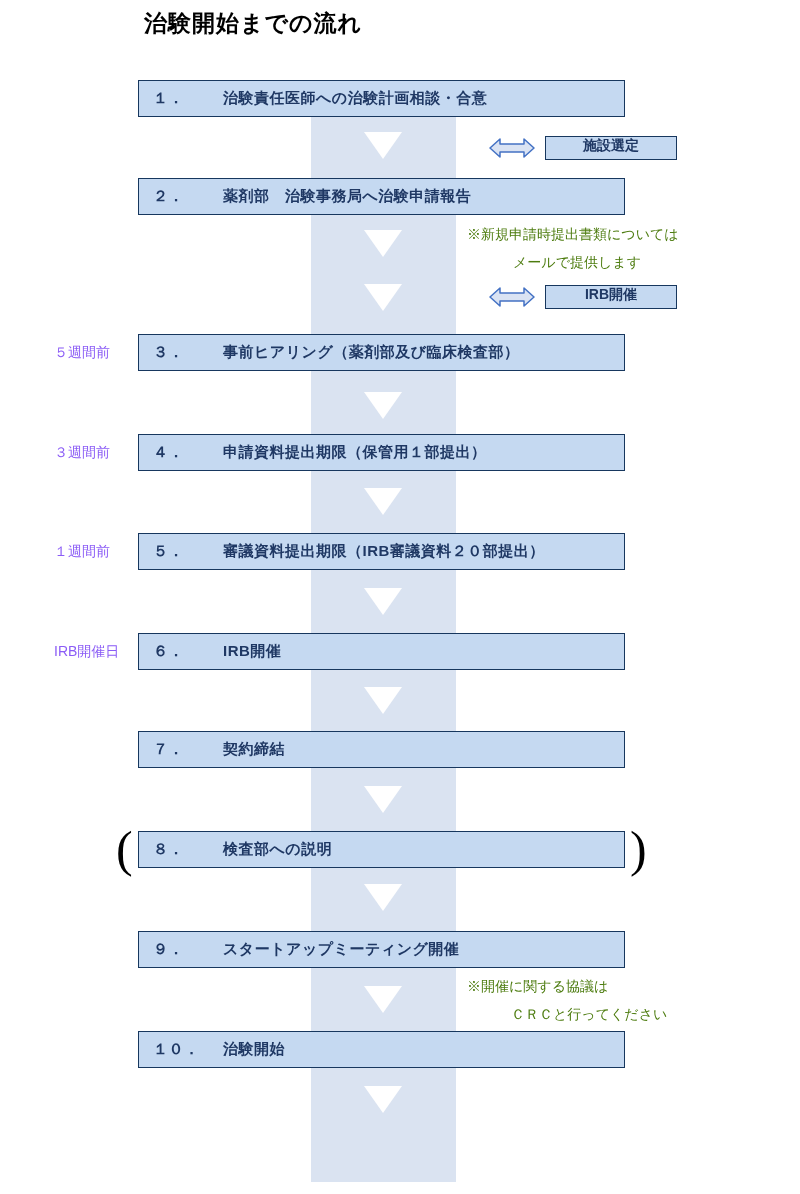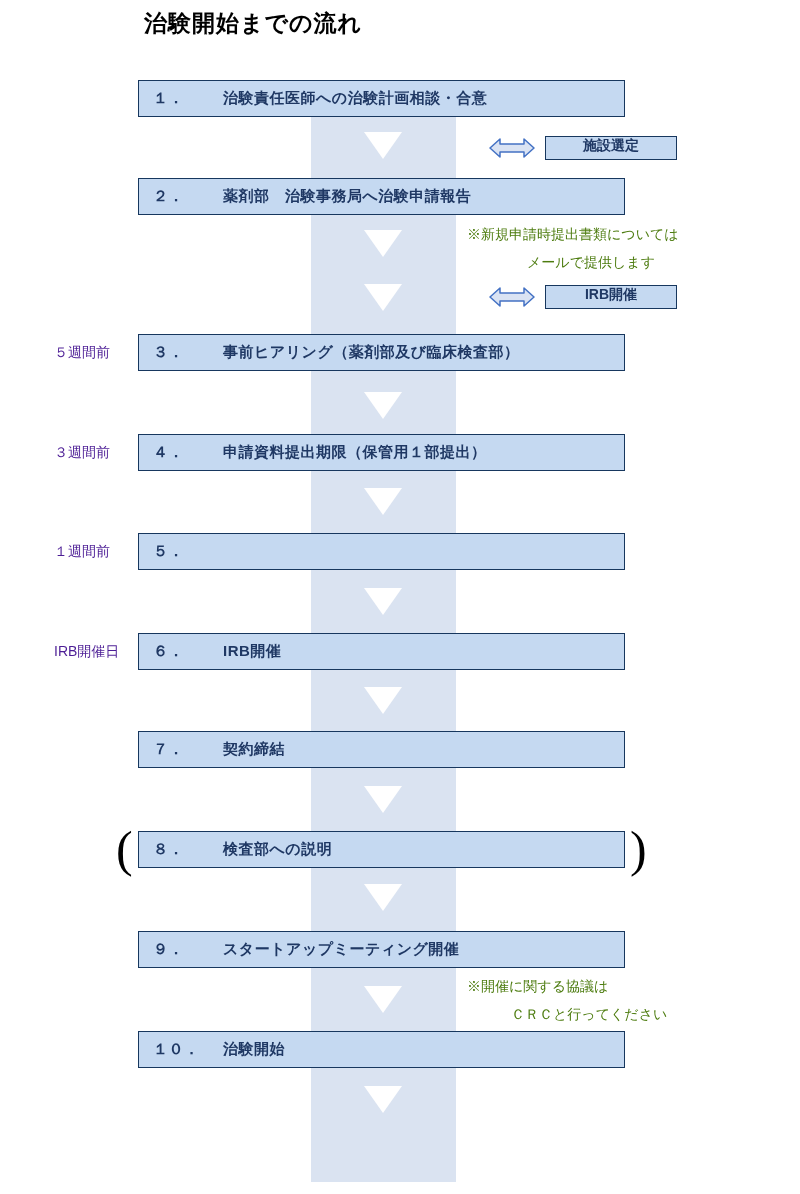--- a/index.html
+++ b/index.html
@@ -31,21 +31,21 @@
   .step{
     position:absolute;left:138px;width:487px;height:37px;
     background:var(--box-fill);border:1.6px solid var(--box-border);
     box-sizing:border-box;display:flex;align-items:center;
     color:var(--box-text);font-weight:bold;font-size:15px;letter-spacing:0.5px;
   }
   .step .num{margin-left:14px;width:70px;flex:0 0 auto;}
   .step .label{white-space:nowrap;text-align:center;}
   .timing{
     position:absolute;left:54px;width:90px;
-    font-size:14px;color:#4c1d95;white-space:nowrap;
+    font-size:14px;color:#8b5cf6;white-space:nowrap;
   }
   .side-arrow{position:absolute;left:489px;width:46px;height:22px;}
   .side-box{
     position:absolute;left:545px;width:132px;height:24px;
     background:var(--box-fill);border:1.5px solid var(--box-border);
     box-sizing:border-box;display:flex;align-items:flex-start;justify-content:center;
     color:var(--box-text);font-weight:bold;font-size:14px;
   }
   .note{position:absolute;font-size:14px;color:#4d7c0f;white-space:nowrap;}
   .paren{
@@ -85,20 +85,21 @@
   <div class="step" style="top:334px">
     <span class="num">３．</span>
     <span class="label">事前ヒアリング（薬剤部及び臨床検査部）</span>
   </div>
   <div class="step" style="top:434px">
     <span class="num">４．</span>
     <span class="label">申請資料提出期限（保管用１部提出）</span>
   </div>
   <div class="step" style="top:533px">
     <span class="num">５．</span>
+    <span class="label">審議資料提出期限（IRB審議資料２０部提出）</span>
   </div>
   <div class="step" style="top:633px">
     <span class="num">６．</span>
     <span class="label">IRB開催</span>
   </div>
   <div class="step" style="top:731px">
     <span class="num">７．</span>
     <span class="label">契約締結</span>
   </div>
   <div class="step" style="top:831px">
@@ -122,21 +123,21 @@
   <div class="side-arrow" style="top:137px">
     <svg width="46" height="22" viewBox="0 0 46 22">
       <path d="M1 11 L11 2 L11 7 L35 7 L35 2 L45 11 L35 20 L35 15 L11 15 L11 20 Z" fill="var(--arrow-fill)" stroke="var(--arrow-outline)" stroke-width="1.5" stroke-linejoin="round"></path>
     </svg>
   </div>
   <div class="side-box" style="top:136px">
     <span>施設選定</span>
   </div>
 
   <div class="note" style="left:467px;top:226px">※新規申請時提出書類については</div>
-  <div class="note" style="left:527px;top:254px">メールで提供します</div>
+  <div class="note" style="left:513px;top:254px">メールで提供します</div>
 
   <div class="side-arrow" style="top:286px">
     <svg width="46" height="22" viewBox="0 0 46 22">
       <path d="M1 11 L11 2 L11 7 L35 7 L35 2 L45 11 L35 20 L35 15 L11 15 L11 20 Z" fill="var(--arrow-fill)" stroke="var(--arrow-outline)" stroke-width="1.5" stroke-linejoin="round"></path>
     </svg>
   </div>
   <div class="side-box" style="top:285px">
     <span>IRB開催</span>
   </div>
 

